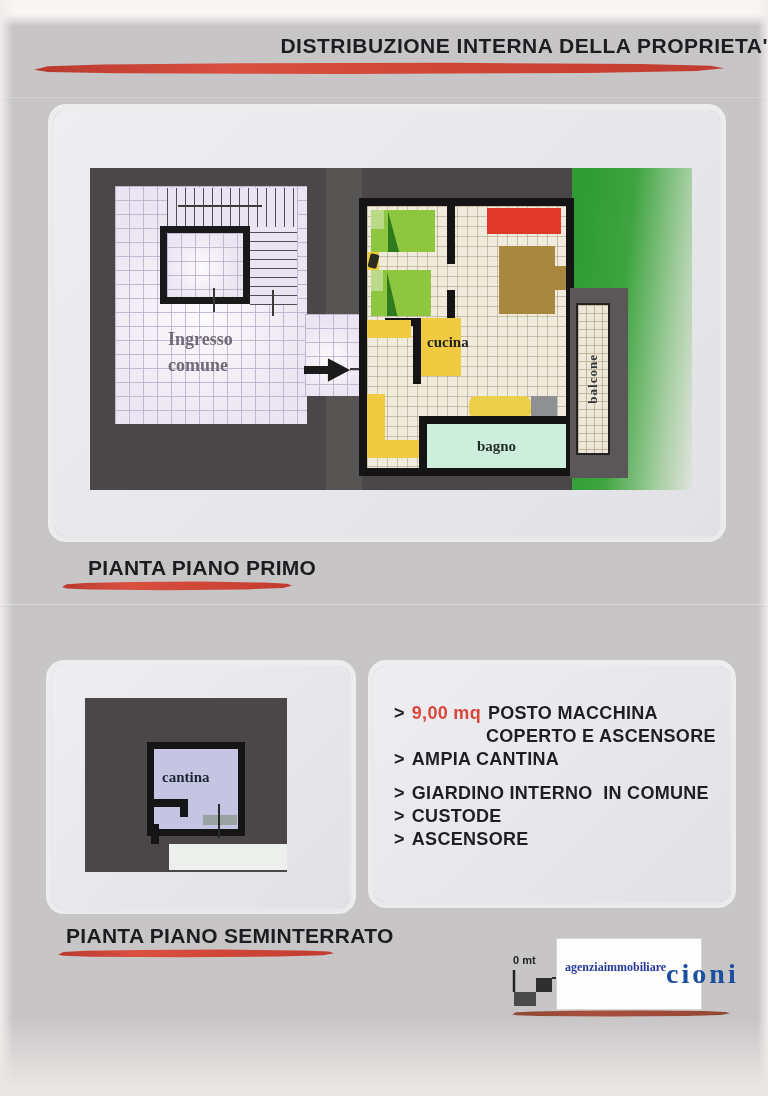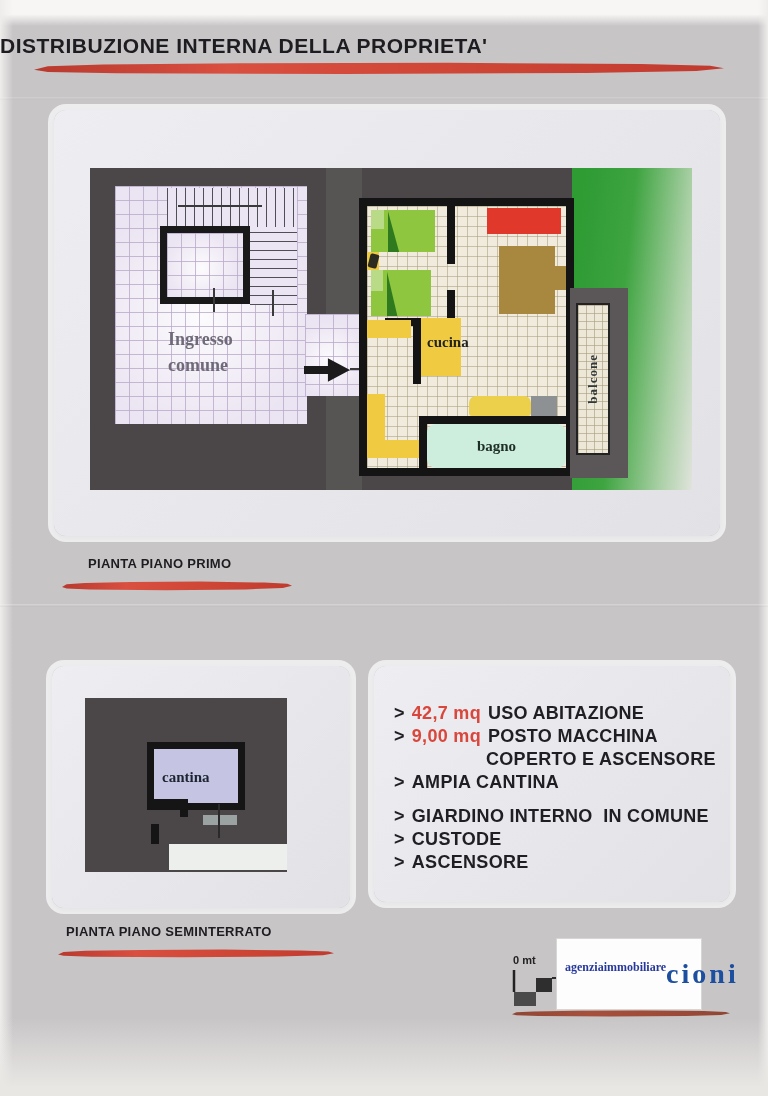--- a/index.html
+++ b/index.html
@@ -7,21 +7,21 @@
        font-family:"Liberation Sans",sans-serif;}
   #paper{position:absolute;inset:0;background:#c8c5c7;}
   .abs{position:absolute;}
   
   .edge-top{left:0;top:0;width:768px;height:26px;background:linear-gradient(180deg,#f7f6f4 55%,rgba(200,197,199,0));}
   .edge-left{left:0;top:0;bottom:0;width:13px;background:linear-gradient(90deg,#efedeb,rgba(200,197,199,0));}
   .edge-right{right:0;top:0;bottom:0;width:10px;background:linear-gradient(270deg,#efedeb,rgba(200,197,199,0));}
   .bottom-fade{left:0;right:0;bottom:0;height:78px;background:linear-gradient(180deg,rgba(200,197,199,0),#e9e7e4 90%);}
   .crease{left:0;width:100%;height:3px;background:linear-gradient(180deg,rgba(255,255,255,.5),rgba(110,105,112,.15));opacity:.6;}
   
-  .title{left:0;top:34px;width:100%;text-align:left;font-size:21px;font-weight:bold;
+  .title{left:0;top:34px;width:100%;text-align:right;font-size:21px;font-weight:bold;
          letter-spacing:.5px;color:#1d1c20;}
   .brush{background:linear-gradient(90deg,#b8392e,#d94f40 28%,#cc4434 70%,#c03a2f);
          clip-path:polygon(0 60%,2% 32%,10% 20%,30% 10%,60% 6%,88% 16%,98% 28%,100% 48%,96% 70%,80% 84%,45% 92%,12% 86%,2% 76%);}
   .brush.b1{left:34px;top:62px;width:690px;height:13px;}
   .brush.b2{left:62px;top:581px;width:230px;height:10px;}
   .brush.b3{left:58px;top:949px;width:276px;height:9px;}
   .brush.b4{left:512px;top:1010px;width:218px;height:7px;
             background:linear-gradient(90deg,#8f4634,#a6503c 35%,#9c4a37 75%,#8f4634);}
   
   .frame{background:linear-gradient(135deg,#eeedf1,#e2e1e6);border-radius:12px;
@@ -81,21 +81,21 @@
   
   .features{left:374px;top:666px;width:356px;height:236px;padding:36px 0 0 20px;box-sizing:border-box;}
   .feat-line{font-size:18px;font-weight:bold;color:#1f1e22;line-height:23px;letter-spacing:.3px;
       white-space:pre;}
   .feat-line.gap{margin-top:11px;}
   .feat-line.indent{padding-left:92px;}
   .feat-bullet{margin-right:7px;}
   .feat-value{color:#d9473c;margin-right:7px;}
   .feat-bullet:empty,.feat-value:empty{display:none;margin:0;}
   
-  .caption{font-size:13px;font-weight:bold;color:#1d1c20;letter-spacing:.3px;}
+  .caption{font-size:21px;font-weight:bold;color:#1d1c20;letter-spacing:.3px;}
   
   .scale-label{left:513px;top:954px;font-size:11px;font-weight:bold;color:#222;}
   .logo-box{left:556px;top:938px;width:146px;height:72px;background:#fdfdfd;border:1px solid #d8d6d2;
       display:flex;align-items:center;box-sizing:border-box;}
   .logo-text{display:flex;flex-direction:row;line-height:12px;margin-left:2px;}
   .logo-small{font-family:"Liberation Serif",serif;font-weight:bold;font-size:12px;color:#26389b;}
   .logo-name{font-family:"Liberation Serif",serif;font-weight:bold;font-size:28px;line-height:26px;
       color:#1c4fa0;letter-spacing:3px;}
 </style>
 </head>
@@ -155,53 +155,52 @@
         <div class="abs wall" style="left:46px;top:112px;width:8px;height:66px;"></div>
         <div class="abs yellow" style="left:54px;top:112px;width:40px;height:58px;"></div>
         <div class="abs room-label" style="left:60px;top:128px;text-align:right;">cucina</div>
         <div class="abs yellow" style="left:0;top:188px;width:18px;height:64px;"></div>
         <div class="abs yellow" style="left:0;top:234px;width:52px;height:18px;"></div>
 
         <div class="abs tub" style="left:102px;top:190px;width:62px;height:20px;"></div>
         <div class="abs graybox" style="left:164px;top:190px;width:26px;height:20px;"></div>
         <div class="abs wall" style="left:52px;top:210px;width:147px;height:8px;"></div>
         <div class="abs wall" style="left:52px;top:210px;width:8px;height:52px;"></div>
-        <div class="abs bagno-room" style="left:60px;top:218px;width:139px;height:44px;border-radius:9px;">
+        <div class="abs bagno-room" style="left:60px;top:218px;width:139px;height:44px;">
           <span class="room-label" style="color:#1e2e26;">bagno</span>
         </div>
       </div>
 
       <div class="abs balcone">
         <div class="abs balc-inner tb">
           <span class="balc-label">balcone</span>
         </div>
       </div>
 
     </div>
   </div>
 
   <div class="abs caption" style="left:88px;top:556px;">PIANTA PIANO PRIMO</div>
   <div class="abs brush b2"></div>
 
   <div class="abs frame" style="left:52px;top:666px;width:298px;height:242px;">
     <div class="abs darkpanel" style="left:33px;top:32px;width:202px;height:174px;">
-      <div class="abs cant-room" style="left:62px;top:44px;width:98px;height:68px;text-align:right;">
+      <div class="abs cant-room" style="left:62px;top:44px;width:98px;height:94px;text-align:right;">
         <div class="abs cant-label" style="left:8px;top:20px;">cantina</div>
         <div class="abs wall" style="left:0;top:50px;width:32px;height:8px;background:#151515;"></div>
         <div class="abs wall" style="left:26px;top:50px;width:8px;height:18px;background:#151515;"></div>
       </div>
       <div class="abs sill" style="left:118px;top:117px;width:34px;height:10px;"></div>
       <div class="abs door-line" style="left:133px;top:106px;width:2px;height:34px;background:#2a2a2a;"></div>
       <div class="abs wall" style="left:66px;top:126px;width:8px;height:20px;background:#151515;"></div>
       <div class="abs corr-white" style="left:84px;top:146px;width:118px;height:26px;"></div>
     </div>
   </div>
 
   <div class="abs frame features">
-    <div class="feat-line"><span class="feat-bullet">&gt;</span><span class="feat-value">42,7 mq</span><span class="feat-text">USO ABITAZIONE</span></div>
     <div class="feat-line"><span class="feat-bullet">&gt;</span><span class="feat-value">9,00 mq</span><span class="feat-text">POSTO MACCHINA</span></div>
     <div class="feat-line indent"><span class="feat-text">COPERTO E ASCENSORE</span></div>
     <div class="feat-line"><span class="feat-bullet">&gt;</span><span class="feat-text">AMPIA CANTINA</span></div>
     <div class="feat-line gap"><span class="feat-bullet">&gt;</span><span class="feat-text">GIARDINO INTERNO  IN COMUNE</span></div>
     <div class="feat-line"><span class="feat-bullet">&gt;</span><span class="feat-text">CUSTODE</span></div>
     <div class="feat-line"><span class="feat-bullet">&gt;</span><span class="feat-text">ASCENSORE</span></div>
   </div>
 
   <div class="abs caption" style="left:66px;top:924px;">PIANTA PIANO SEMINTERRATO</div>
   <div class="abs brush b3"></div>

